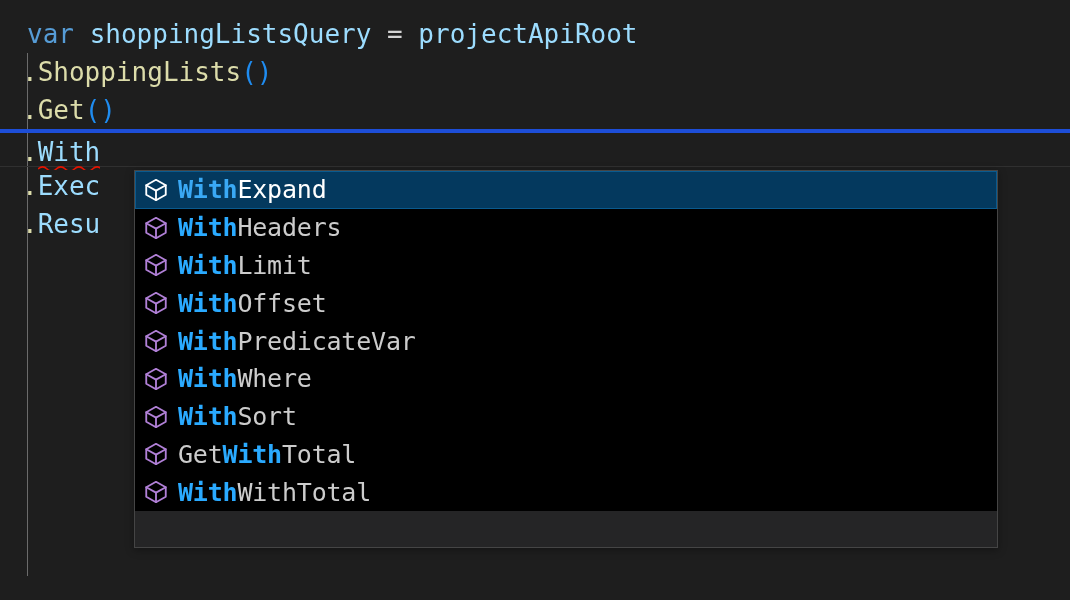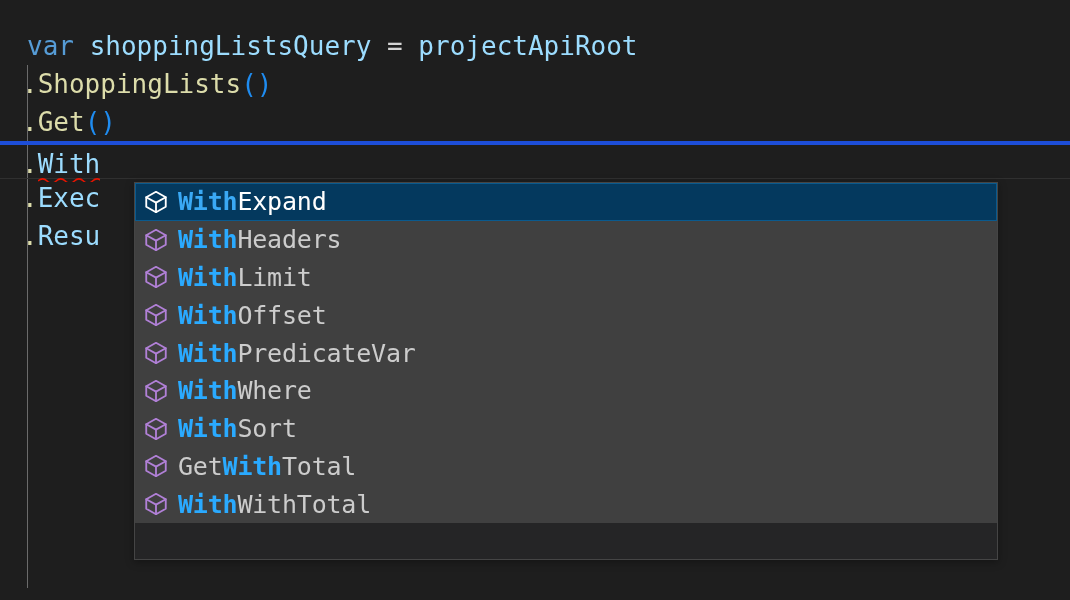--- a/index.html
+++ b/index.html
@@ -14,21 +14,20 @@
     font-family: "DejaVu Sans Mono", monospace;
   }
 
   
   .editor {
     position: relative;
     width: 1070px;
     height: 576px;
     background: #1e1e1e;
     overflow: hidden;
-    margin-top: 12px;
   }
 
   
   .indent-guide {
     position: absolute;
     left: 27px;
     top: 53px;
     width: 1px;
     height: 547px;
     background: #6b6b6b;
@@ -94,21 +93,21 @@
   .suggest-list {
     position: relative;
     width: 100%;
   }
   .suggest-row {
     display: flex;
     align-items: center;
     height: 37.8px;
     padding-left: 8px;
     box-sizing: border-box;
-    background: #404040;
+    background: #000000;
   }
   .suggest-row.selected {
     background: #04395e;
     outline: 1px solid #0a5a8e;
     outline-offset: -1px;
   }
   .sym-icon {
     width: 26px;
     height: 26px;
     flex: 0 0 26px;

